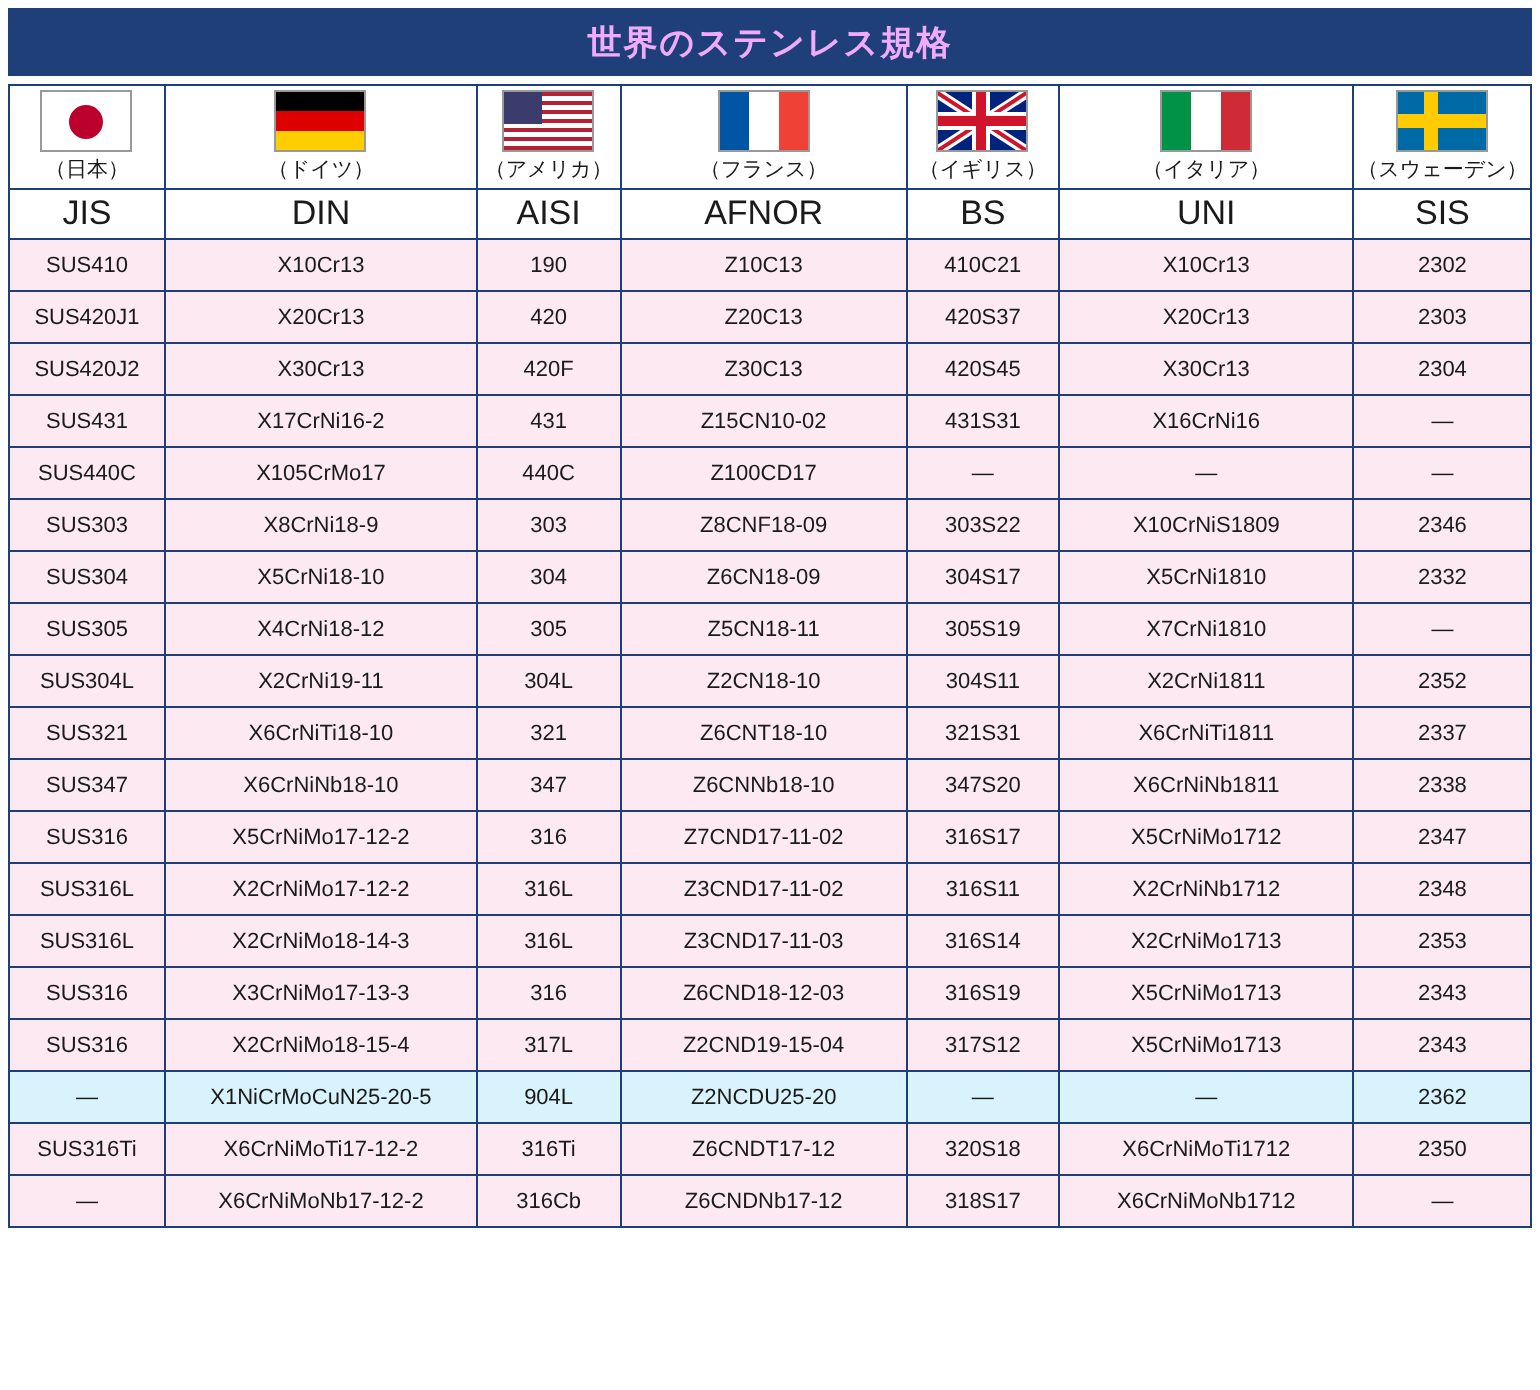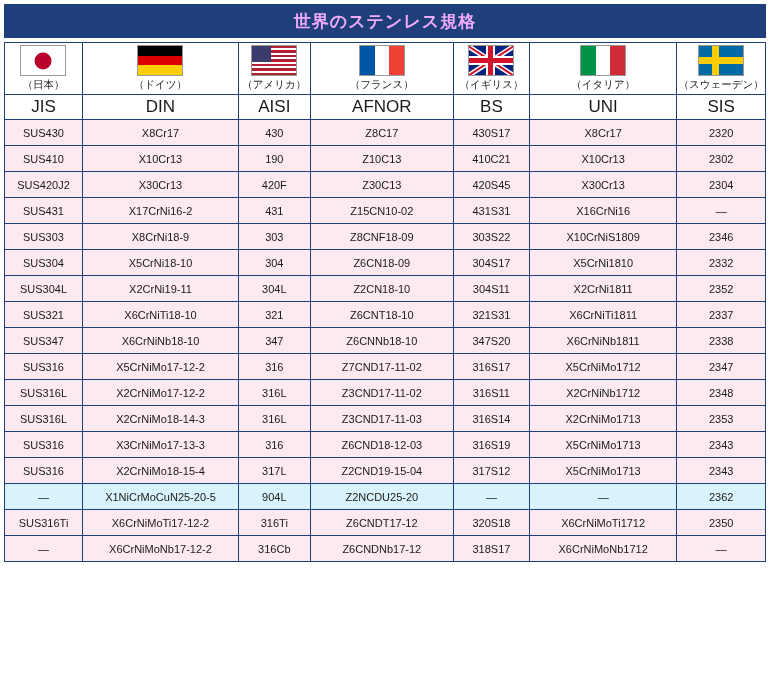--- a/index.html
+++ b/index.html
@@ -141,74 +141,92 @@
         <td>DIN</td>
         <td>AISI</td>
         <td>AFNOR</td>
         <td>BS</td>
         <td>UNI</td>
         <td>SIS</td>
       </tr>
     </tbody>
     <tbody id="rows-body">
         <tr class="pink">
-          <td>SUS430</td>
-          <td>X8Cr17</td>
-          <td>430</td>
-          <td>Z8C17</td>
-          <td>430S17</td>
-          <td>X8Cr17</td>
-          <td>2320</td>
-        </tr>
-        <tr class="pink">
           <td>SUS410</td>
           <td>X10Cr13</td>
           <td>190</td>
           <td>Z10C13</td>
           <td>410C21</td>
           <td>X10Cr13</td>
           <td>2302</td>
         </tr>
         <tr class="pink">
+          <td>SUS420J1</td>
+          <td>X20Cr13</td>
+          <td>420</td>
+          <td>Z20C13</td>
+          <td>420S37</td>
+          <td>X20Cr13</td>
+          <td>2303</td>
+        </tr>
+        <tr class="pink">
           <td>SUS420J2</td>
           <td>X30Cr13</td>
           <td>420F</td>
           <td>Z30C13</td>
           <td>420S45</td>
           <td>X30Cr13</td>
           <td>2304</td>
         </tr>
         <tr class="pink">
           <td>SUS431</td>
           <td>X17CrNi16-2</td>
           <td>431</td>
           <td>Z15CN10-02</td>
           <td>431S31</td>
           <td>X16CrNi16</td>
           <td>—</td>
         </tr>
         <tr class="pink">
+          <td>SUS440C</td>
+          <td>X105CrMo17</td>
+          <td>440C</td>
+          <td>Z100CD17</td>
+          <td>—</td>
+          <td>—</td>
+          <td>—</td>
+        </tr>
+        <tr class="pink">
           <td>SUS303</td>
           <td>X8CrNi18-9</td>
           <td>303</td>
           <td>Z8CNF18-09</td>
           <td>303S22</td>
           <td>X10CrNiS1809</td>
           <td>2346</td>
         </tr>
         <tr class="pink">
           <td>SUS304</td>
           <td>X5CrNi18-10</td>
           <td>304</td>
           <td>Z6CN18-09</td>
           <td>304S17</td>
           <td>X5CrNi1810</td>
           <td>2332</td>
         </tr>
         <tr class="pink">
+          <td>SUS305</td>
+          <td>X4CrNi18-12</td>
+          <td>305</td>
+          <td>Z5CN18-11</td>
+          <td>305S19</td>
+          <td>X7CrNi1810</td>
+          <td>—</td>
+        </tr>
+        <tr class="pink">
           <td>SUS304L</td>
           <td>X2CrNi19-11</td>
           <td>304L</td>
           <td>Z2CN18-10</td>
           <td>304S11</td>
           <td>X2CrNi1811</td>
           <td>2352</td>
         </tr>
         <tr class="pink">
           <td>SUS321</td>

